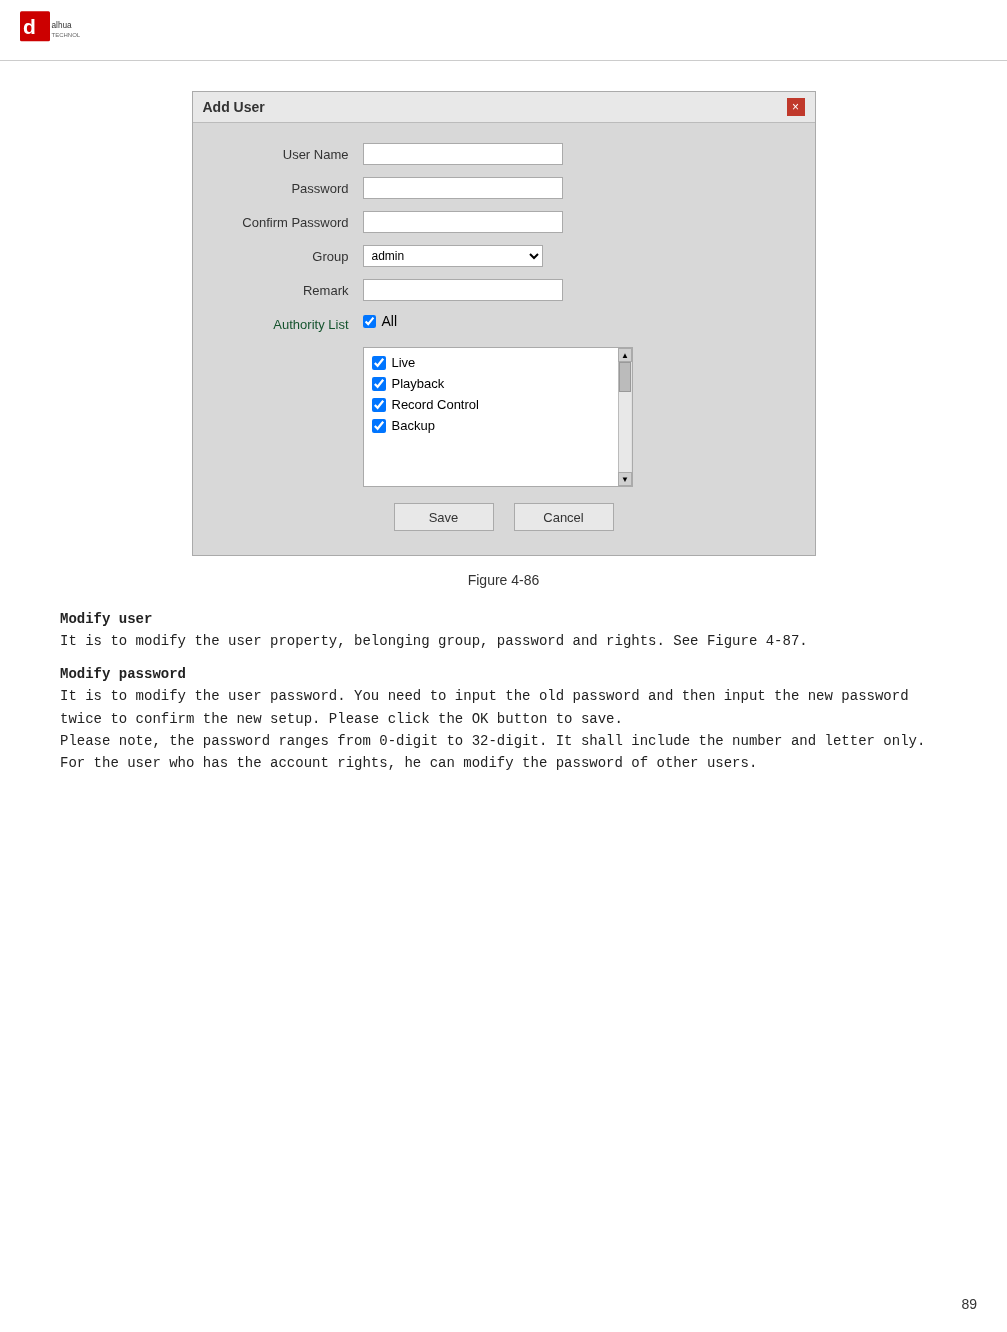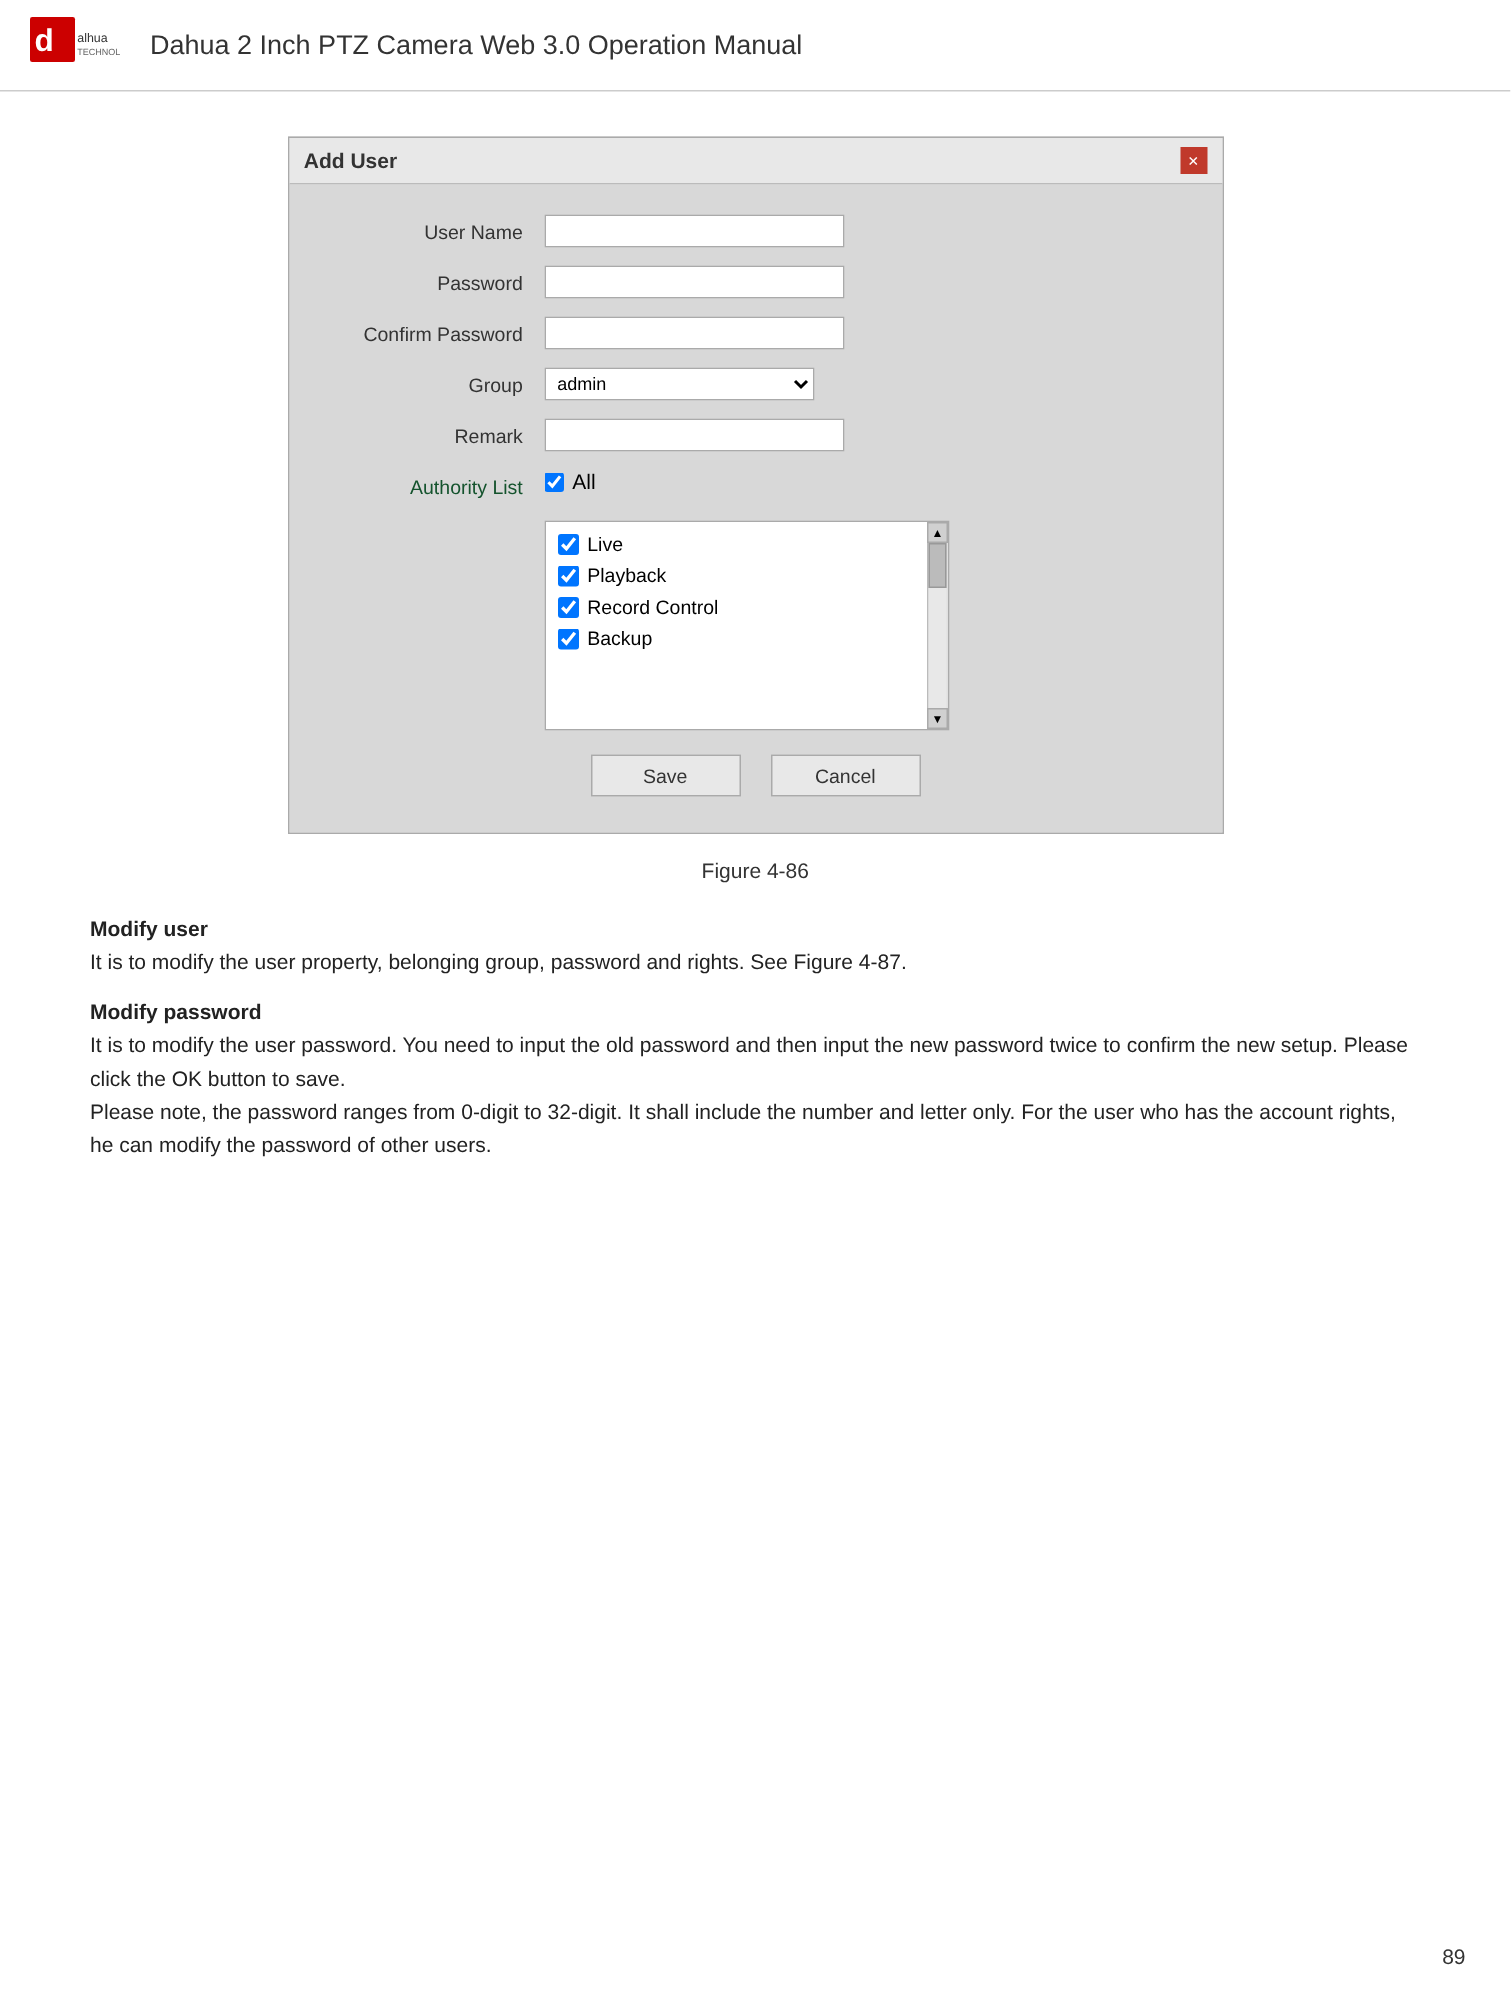--- a/index.html
+++ b/index.html
@@ -197,20 +197,21 @@
       color: #222;
     }
 
     .section-heading {
       font-weight: bold;
       margin-bottom: 4px;
     }
 
     .section-paragraph {
       margin-bottom: 10px;
+      font-family: Liberation Mono, monospace;
     }
 
     .page-number {
       position: absolute;
       bottom: 20px;
       right: 30px;
       font-size: 14px;
       color: #333;
       margin-top: 41px;
     }
@@ -279,21 +280,20 @@
     <svg class="logo-svg" viewBox="0 0 80 50">
 
       <rect x="0" y="0" width="40" height="40" fill="#cc0000" rx="2"></rect>
 
       <text x="4" y="30" font-size="28" font-weight="bold" fill="white" font-family="Arial">d</text>
 
       <text x="42" y="22" font-size="11" fill="#333" font-family="Arial">alhua</text>
       <text x="42" y="34" font-size="8" fill="#666" font-family="Arial">TECHNOLOGY</text>
     </svg>
   </div>
-  <span class="header-title">Dahua 2 Inch PTZ Camera Web 3.0 Operation Manual</span>
 </div>
 
 <div class="page-content">
 
   <div class="dialog-wrapper">
     <div class="dialog">
 
       <div class="dialog-titlebar">
         <span class="dialog-title-text">Add User</span>
         <button class="dialog-close-btn">×</button>

